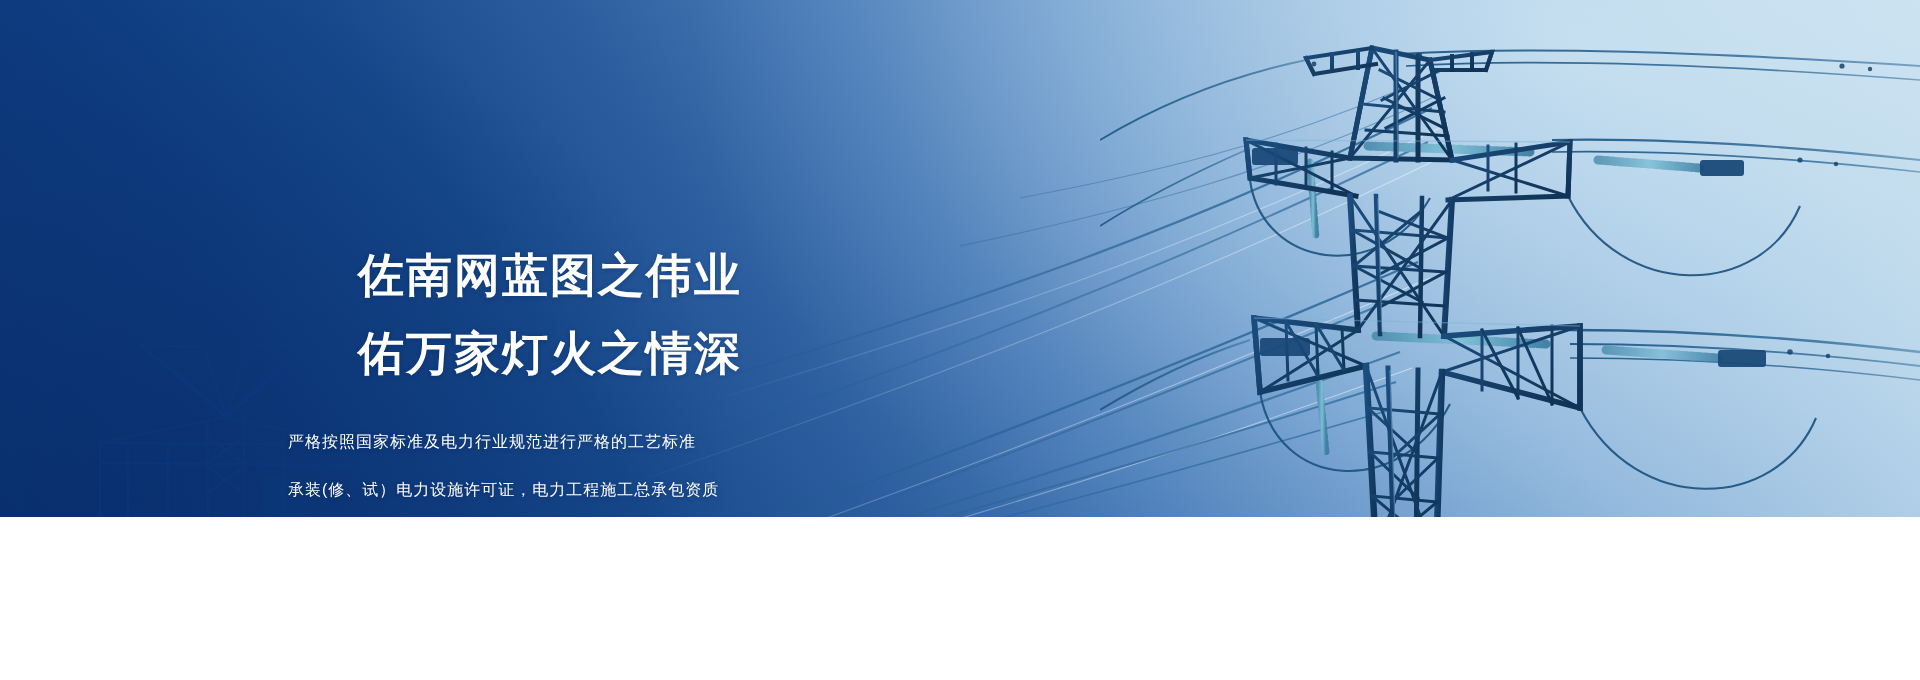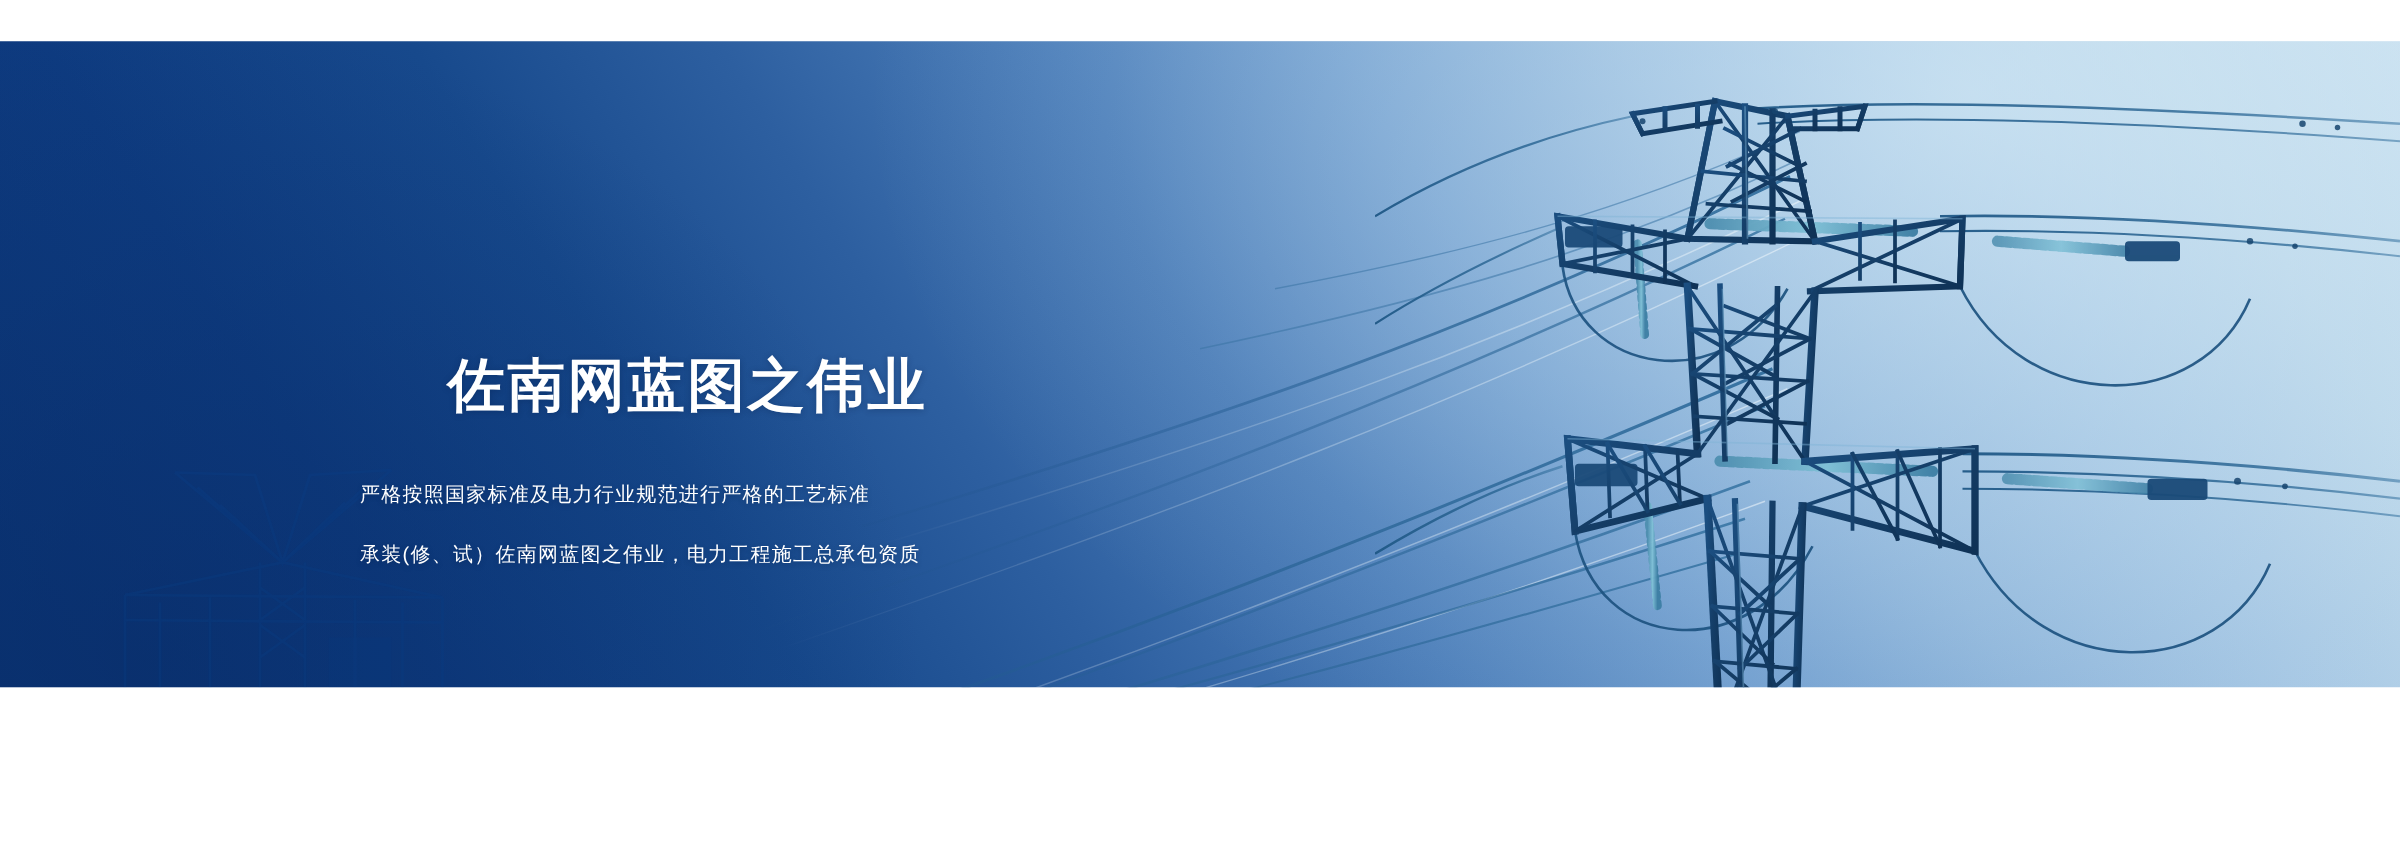--- a/index.html
+++ b/index.html
@@ -22,21 +22,20 @@
         #0b3475 0%,
         #0e3b80 16%,
         #17498c 29%,
         #2d5fa0 40%,
         #4d7fba 52%,
         #6d9bcd 62%,
         #8db4da 72%,
         #a6c7e4 82%,
         #bcd7ea 91%,
         #cbe1f0 100%);
-    margin-top: 33px;
   }
 
   
   .sky-glow {
     position: absolute;
     inset: 0;
     background:
       radial-gradient(ellipse 1100px 760px at 82% 8%,
         rgba(215,236,247,0.62) 0%,
         rgba(200,226,242,0.34) 38%,
@@ -395,20 +394,21 @@
         <circle cx="728" cy="356" r="2.3"></circle>
       <circle cx="706" cy="568" r="2.8"></circle>
         <circle cx="746" cy="572" r="2.3"></circle>
       <circle cx="320" cy="56" r="2.4"></circle>
         <circle cx="214" cy="64" r="2.4"></circle>
     </g>
   </svg>
 
   <div class="copy">
     <h1 class="headline">佐南网蓝图之伟业</h1>
+    <h1 class="headline">佑万家灯火之情深</h1>
 
     <div class="sub-wrap">
       <p class="subline">严格按照国家标准及电力行业规范进行严格的工艺标准</p>
-      <p class="subline">承装(修、试）佐南网蓝图之伟业，电力工程施工总承包资质</p>
+      <p class="subline">承装(修、试）电力设施许可证，电力工程施工总承包资质</p>
     </div>
   </div>
 
 </div>
 
 </body></html>

